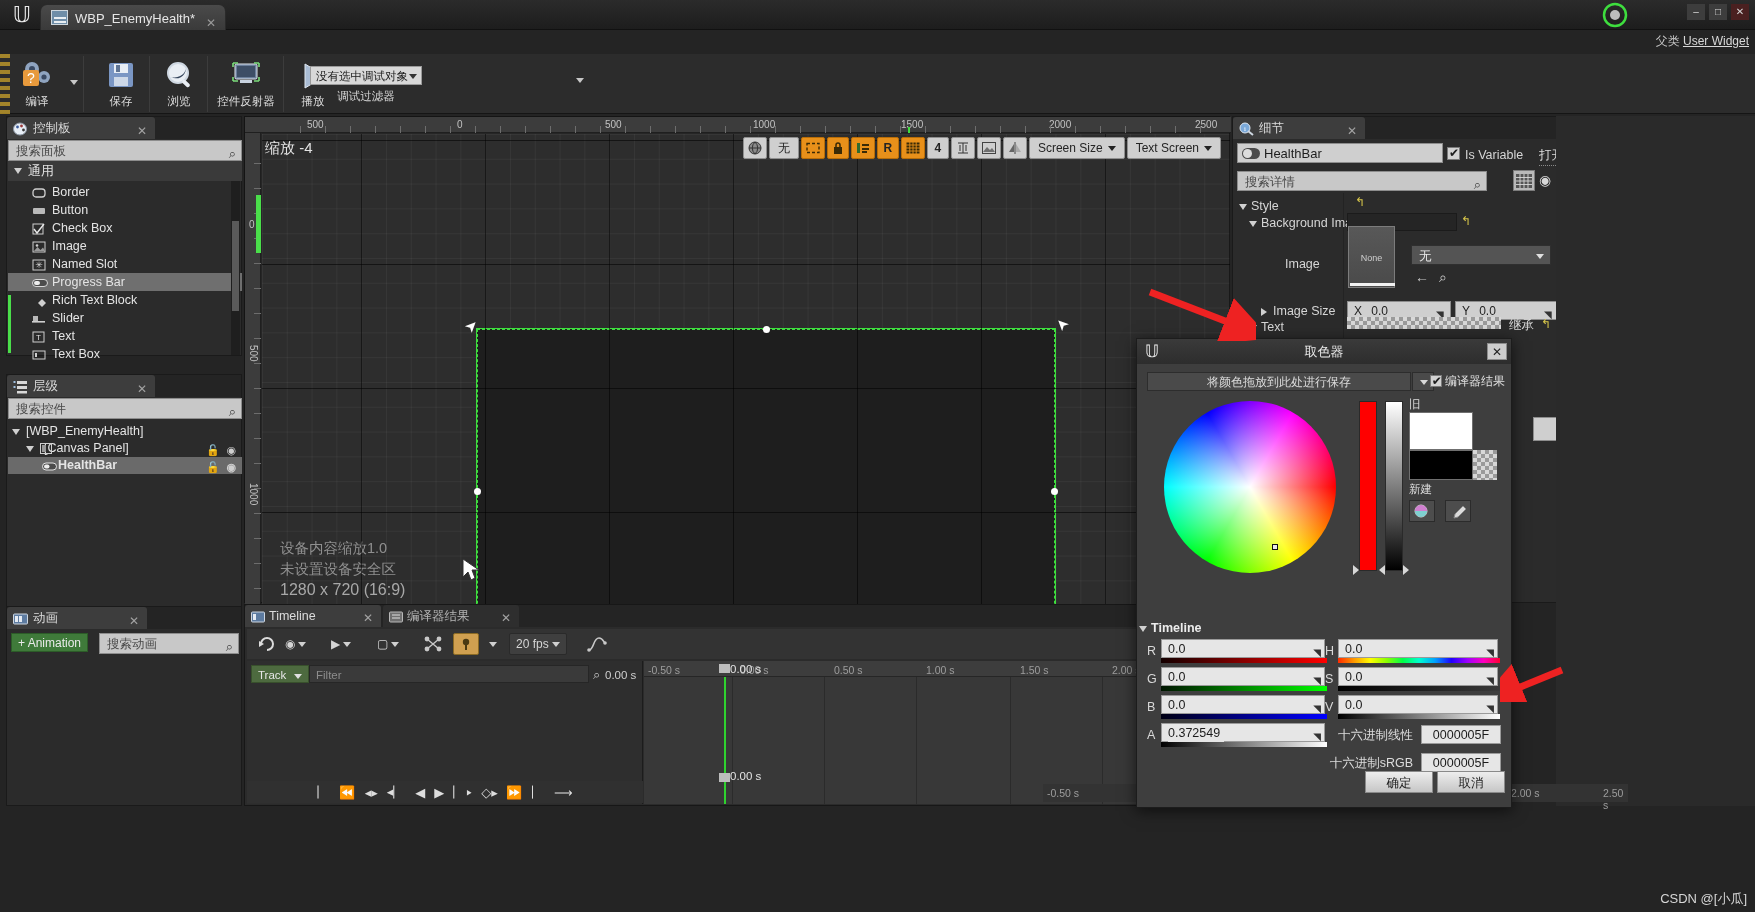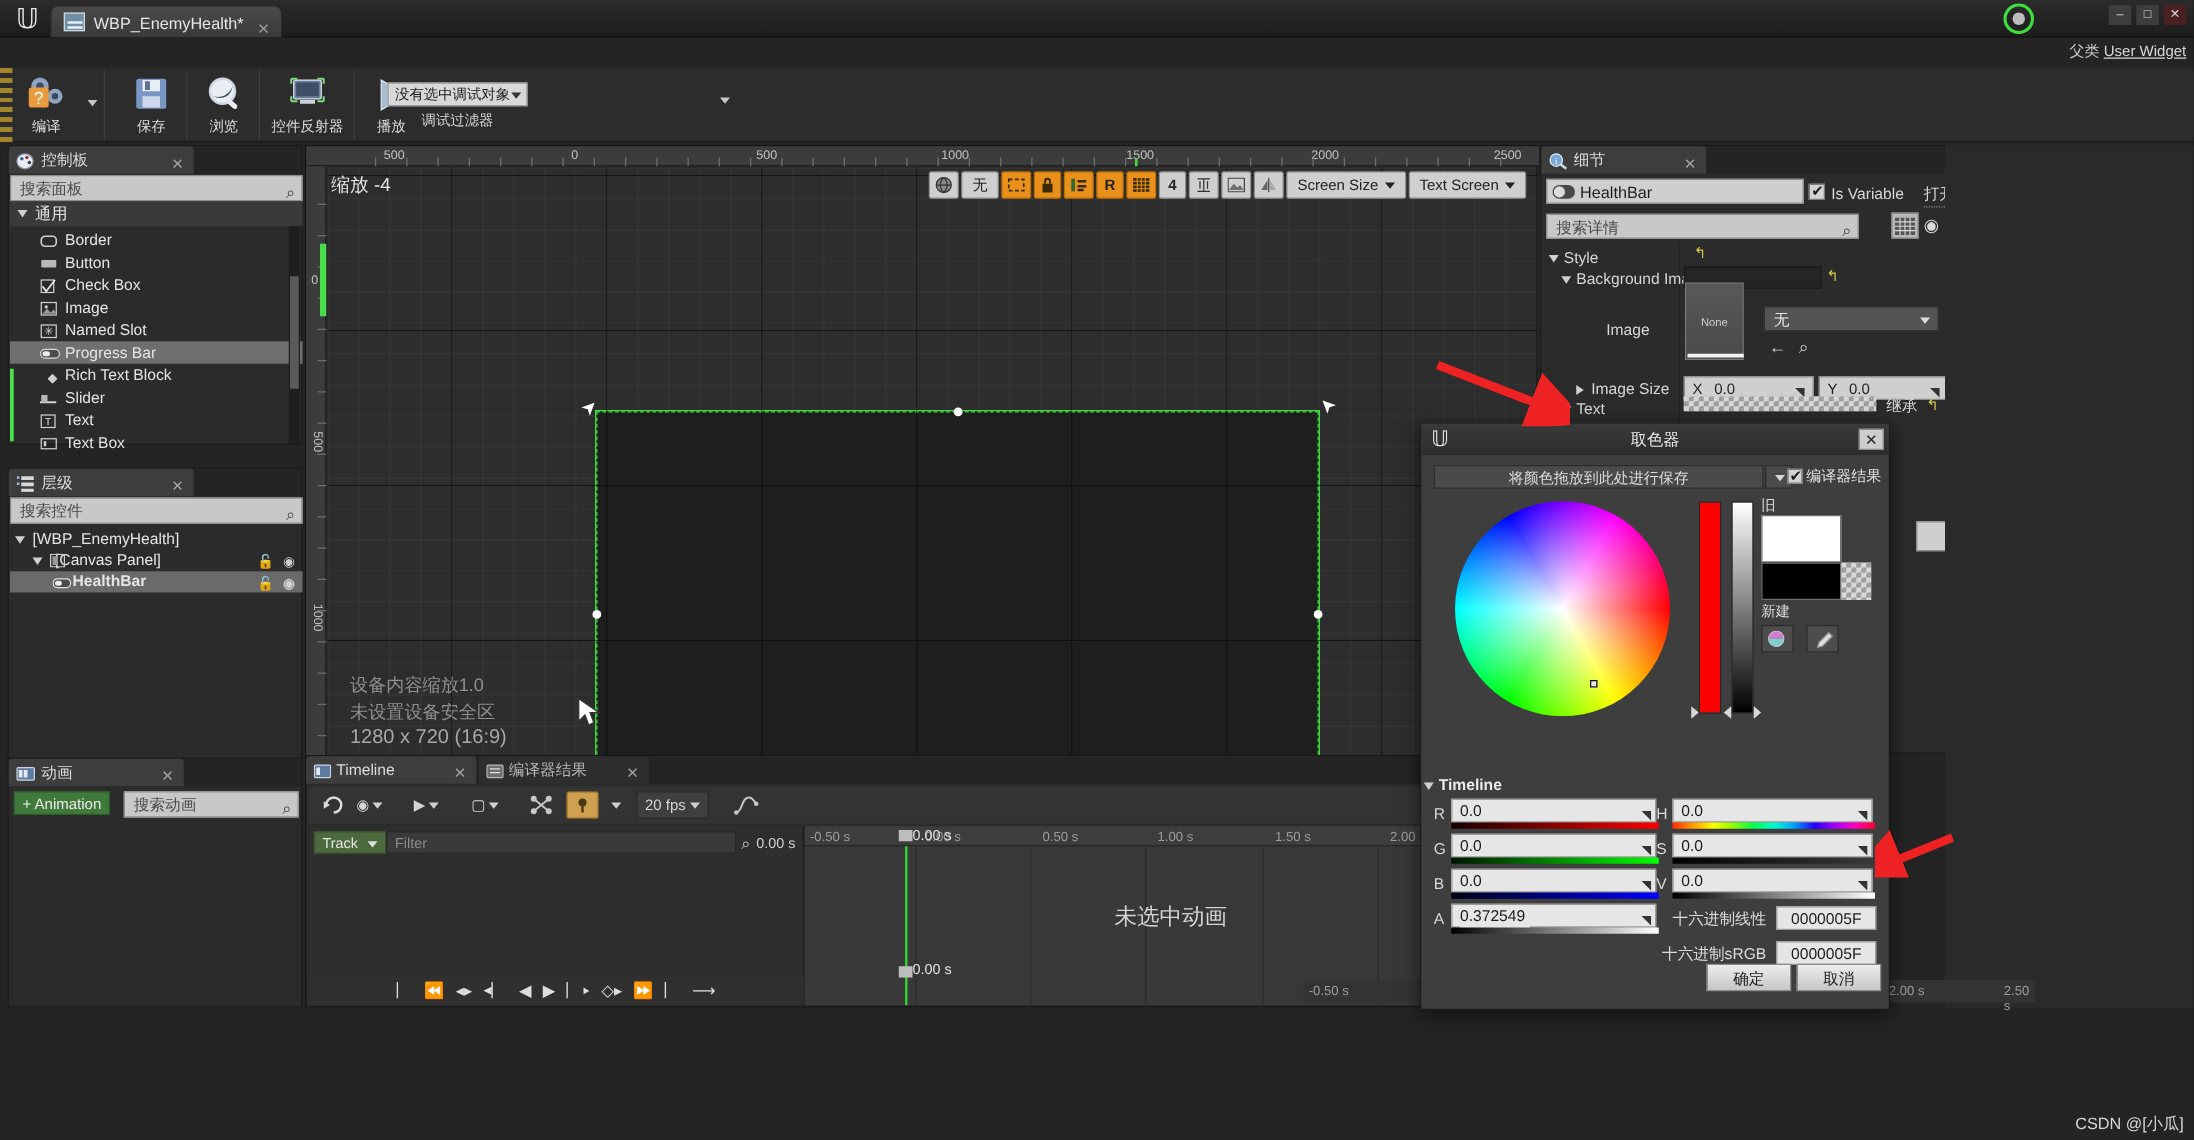--- a/index.html
+++ b/index.html
@@ -905,21 +905,20 @@
       </div>
       <div class="tl-vline" style="left:88px;"></div>
       <div class="tl-vline" style="left:180px;"></div>
       <div class="tl-vline" style="left:272px;"></div>
       <div class="tl-vline" style="left:366px;"></div>
       <div class="tl-vline" style="left:458px;"></div>
       <div class="tl-vline" style="left:550px;"></div>
       <div class="tl-play" style="left:80px;top:16px;height:127px;"></div>
       <div class="tl-marker" style="left:75px;top:3px;"></div>
       <div class="time-val" style="left:86px;top:2px;color:#e2e2e2;">0.00 s</div>
-      <div class="nosel">未选中动画</div>
       <div class="tl-footer">
         <span style="left:4px;top:3px;">-0.50 s</span>
         <span style="left:190px;top:3px;">0.50 s</span>
         <span style="left:282px;top:3px;">1.00 s</span>
         <span style="left:376px;top:3px;">1.50 s</span>
         <span style="left:468px;top:3px;">2.00 s</span>
         <span style="left:560px;top:3px;">2.50 s</span>
       </div>
       <div class="tl-marker" style="left:75px;bottom:22px;"></div>
       <div class="time-val" style="left:86px;bottom:22px;color:#e2e2e2;">0.00 s</div>

